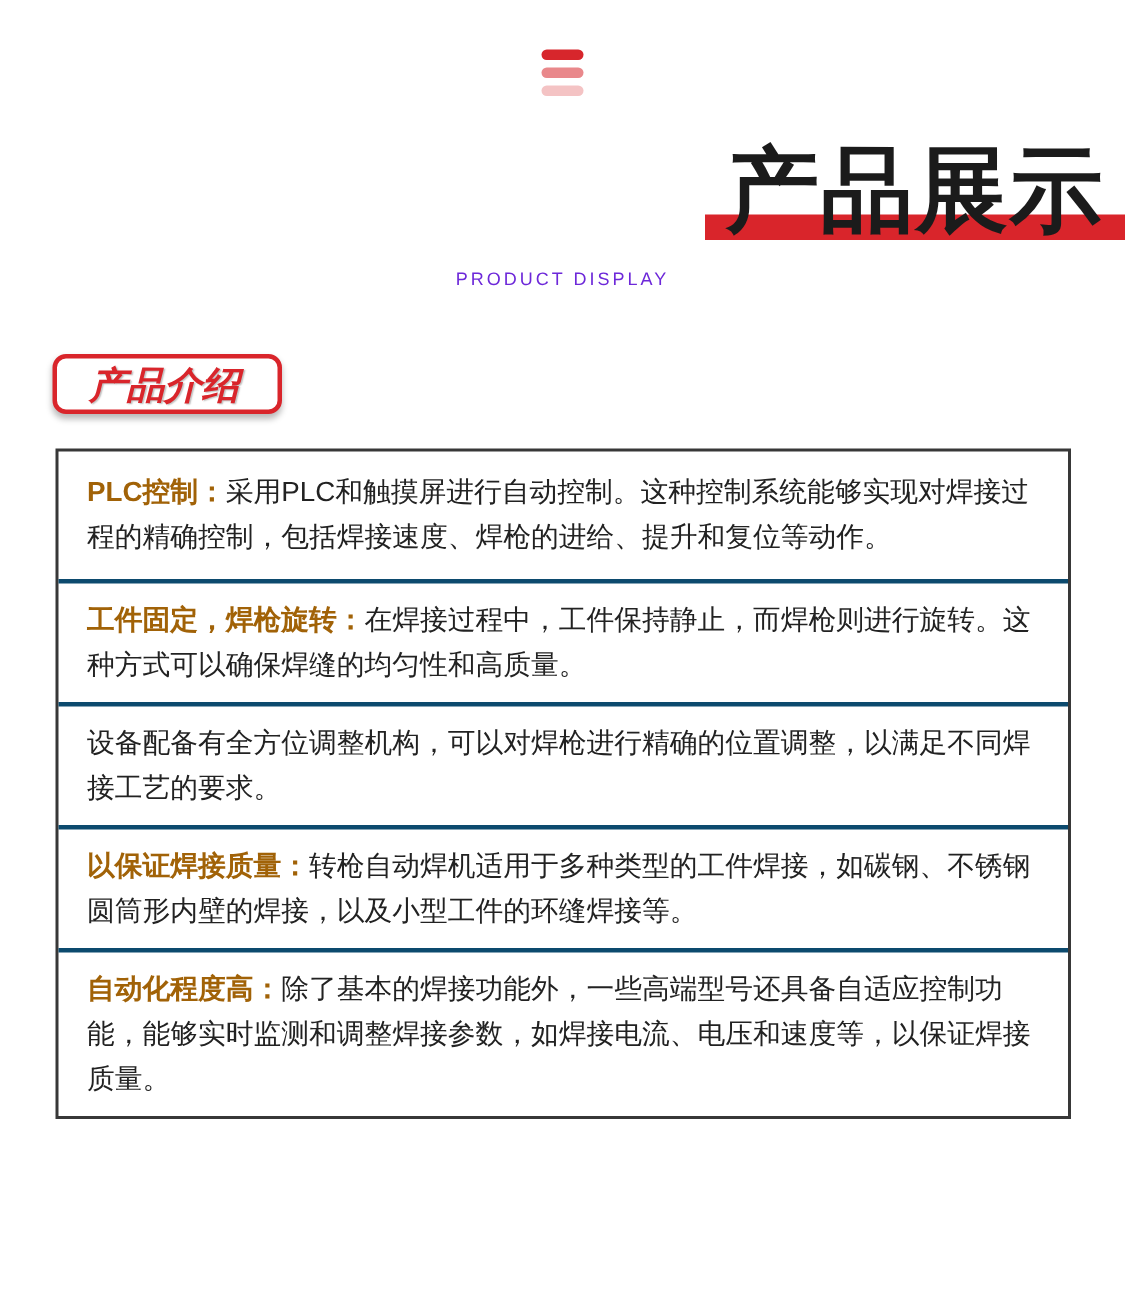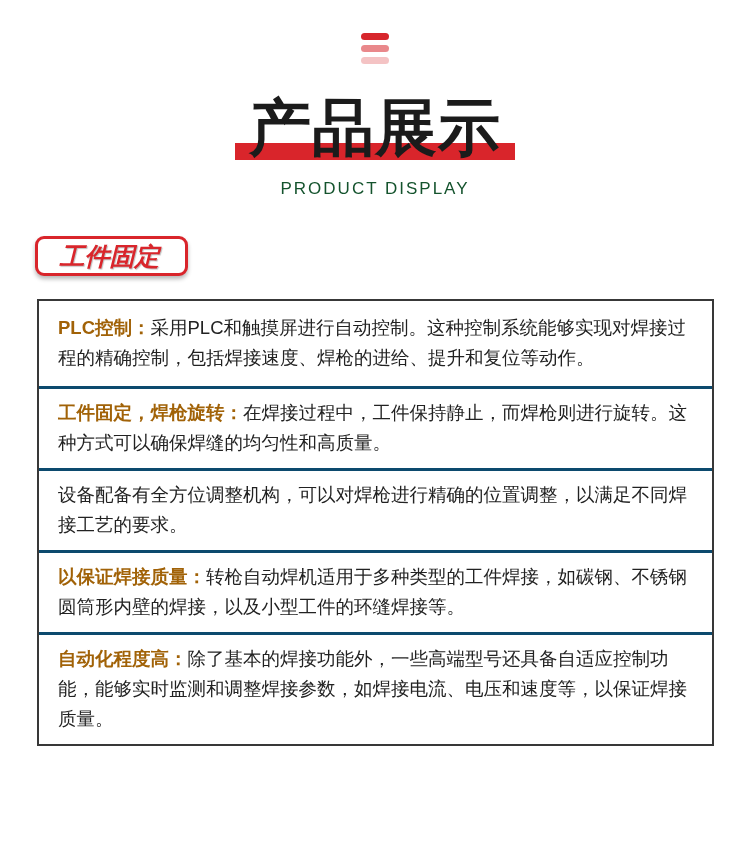--- a/index.html
+++ b/index.html
@@ -32,21 +32,21 @@
   }
   .bars span:nth-child(2) { opacity: 0.55; }
   .bars span:nth-child(3) { opacity: 0.28; }
 
   
   .title-wrap {
     position: absolute;
     top: 92px;
     left: 0;
     width: 100%;
-    text-align: center;
+    text-align: right;
   }
   .title-inner {
     position: relative;
     display: inline-block;
     padding: 0 14px;
   }
   .title-band {
     position: absolute;
     left: 0;
     right: 0;
@@ -63,22 +63,22 @@
     color: #1b1b1b;
     letter-spacing: 1px;
     line-height: 72px;
   }
   .subtitle {
     position: absolute;
     top: 179px;
     left: 0;
     width: 100%;
     text-align: center;
-    font-size: 17px;
-    color: #14532d;
+    font-size: 12px;
+    color: #6d28d9;
     letter-spacing: 2px;
   }
 
   
   .badge {
     position: absolute;
     left: 35px;
     top: 236px;
     width: 153px;
     height: 40px;
@@ -133,21 +133,21 @@
 <div class="title-wrap">
   <div class="title-inner">
     <div class="title-band"></div>
     <div class="title-text">产品展示</div>
   </div>
 </div>
 
 <div class="subtitle">PRODUCT DISPLAY</div>
 
 <div class="badge">
-  <span>工件固定</span>
+  <span>产品介绍</span>
 </div>
 
 <div class="intro-box">
   <div class="section">
     <span class="head">PLC控制：</span><span class="body">采用PLC和触摸屏进行自动控制。这种控制系统能够实现对焊接过程的精确控制，包括焊接速度、焊枪的进给、提升和复位等动作。</span>
   </div>
   <div class="section">
     <span class="head">工件固定，焊枪旋转：</span><span class="body">在焊接过程中，工件保持静止，而焊枪则进行旋转。这种方式可以确保焊缝的均匀性和高质量。</span>
   </div>
   <div class="section">

